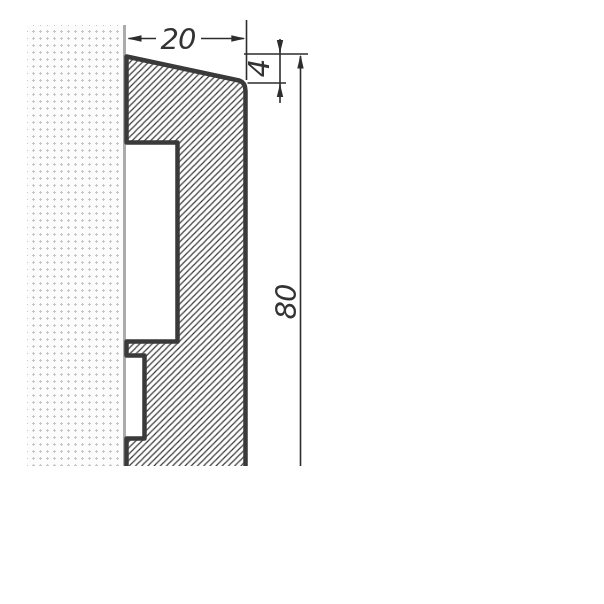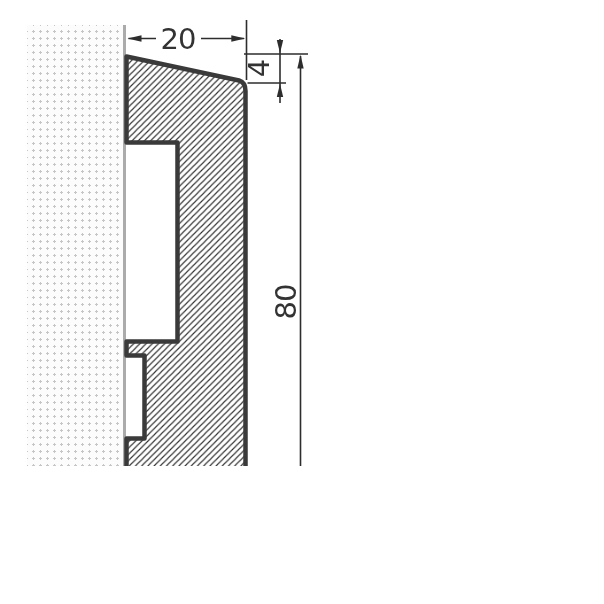--- a/index.html
+++ b/index.html
@@ -7,20 +7,21 @@
     padding: 0;
     background: #ffffff;
     font-family: "DejaVu Sans", "Liberation Sans", sans-serif;
   }
   .canvas {
     position: relative;
     width: 604px;
     height: 466px;
     background: #ffffff;
     overflow: hidden;
+    font-style: italic;
   }
   
   .wall {
     position: absolute;
     left: 27px;
     top: 25px;
     width: 96px;
     height: 557px;
     background-color: #fcfcfc;
     background-image: radial-gradient(circle, #c6c6c6 1.15px, rgba(255,255,255,0) 1.3px);

